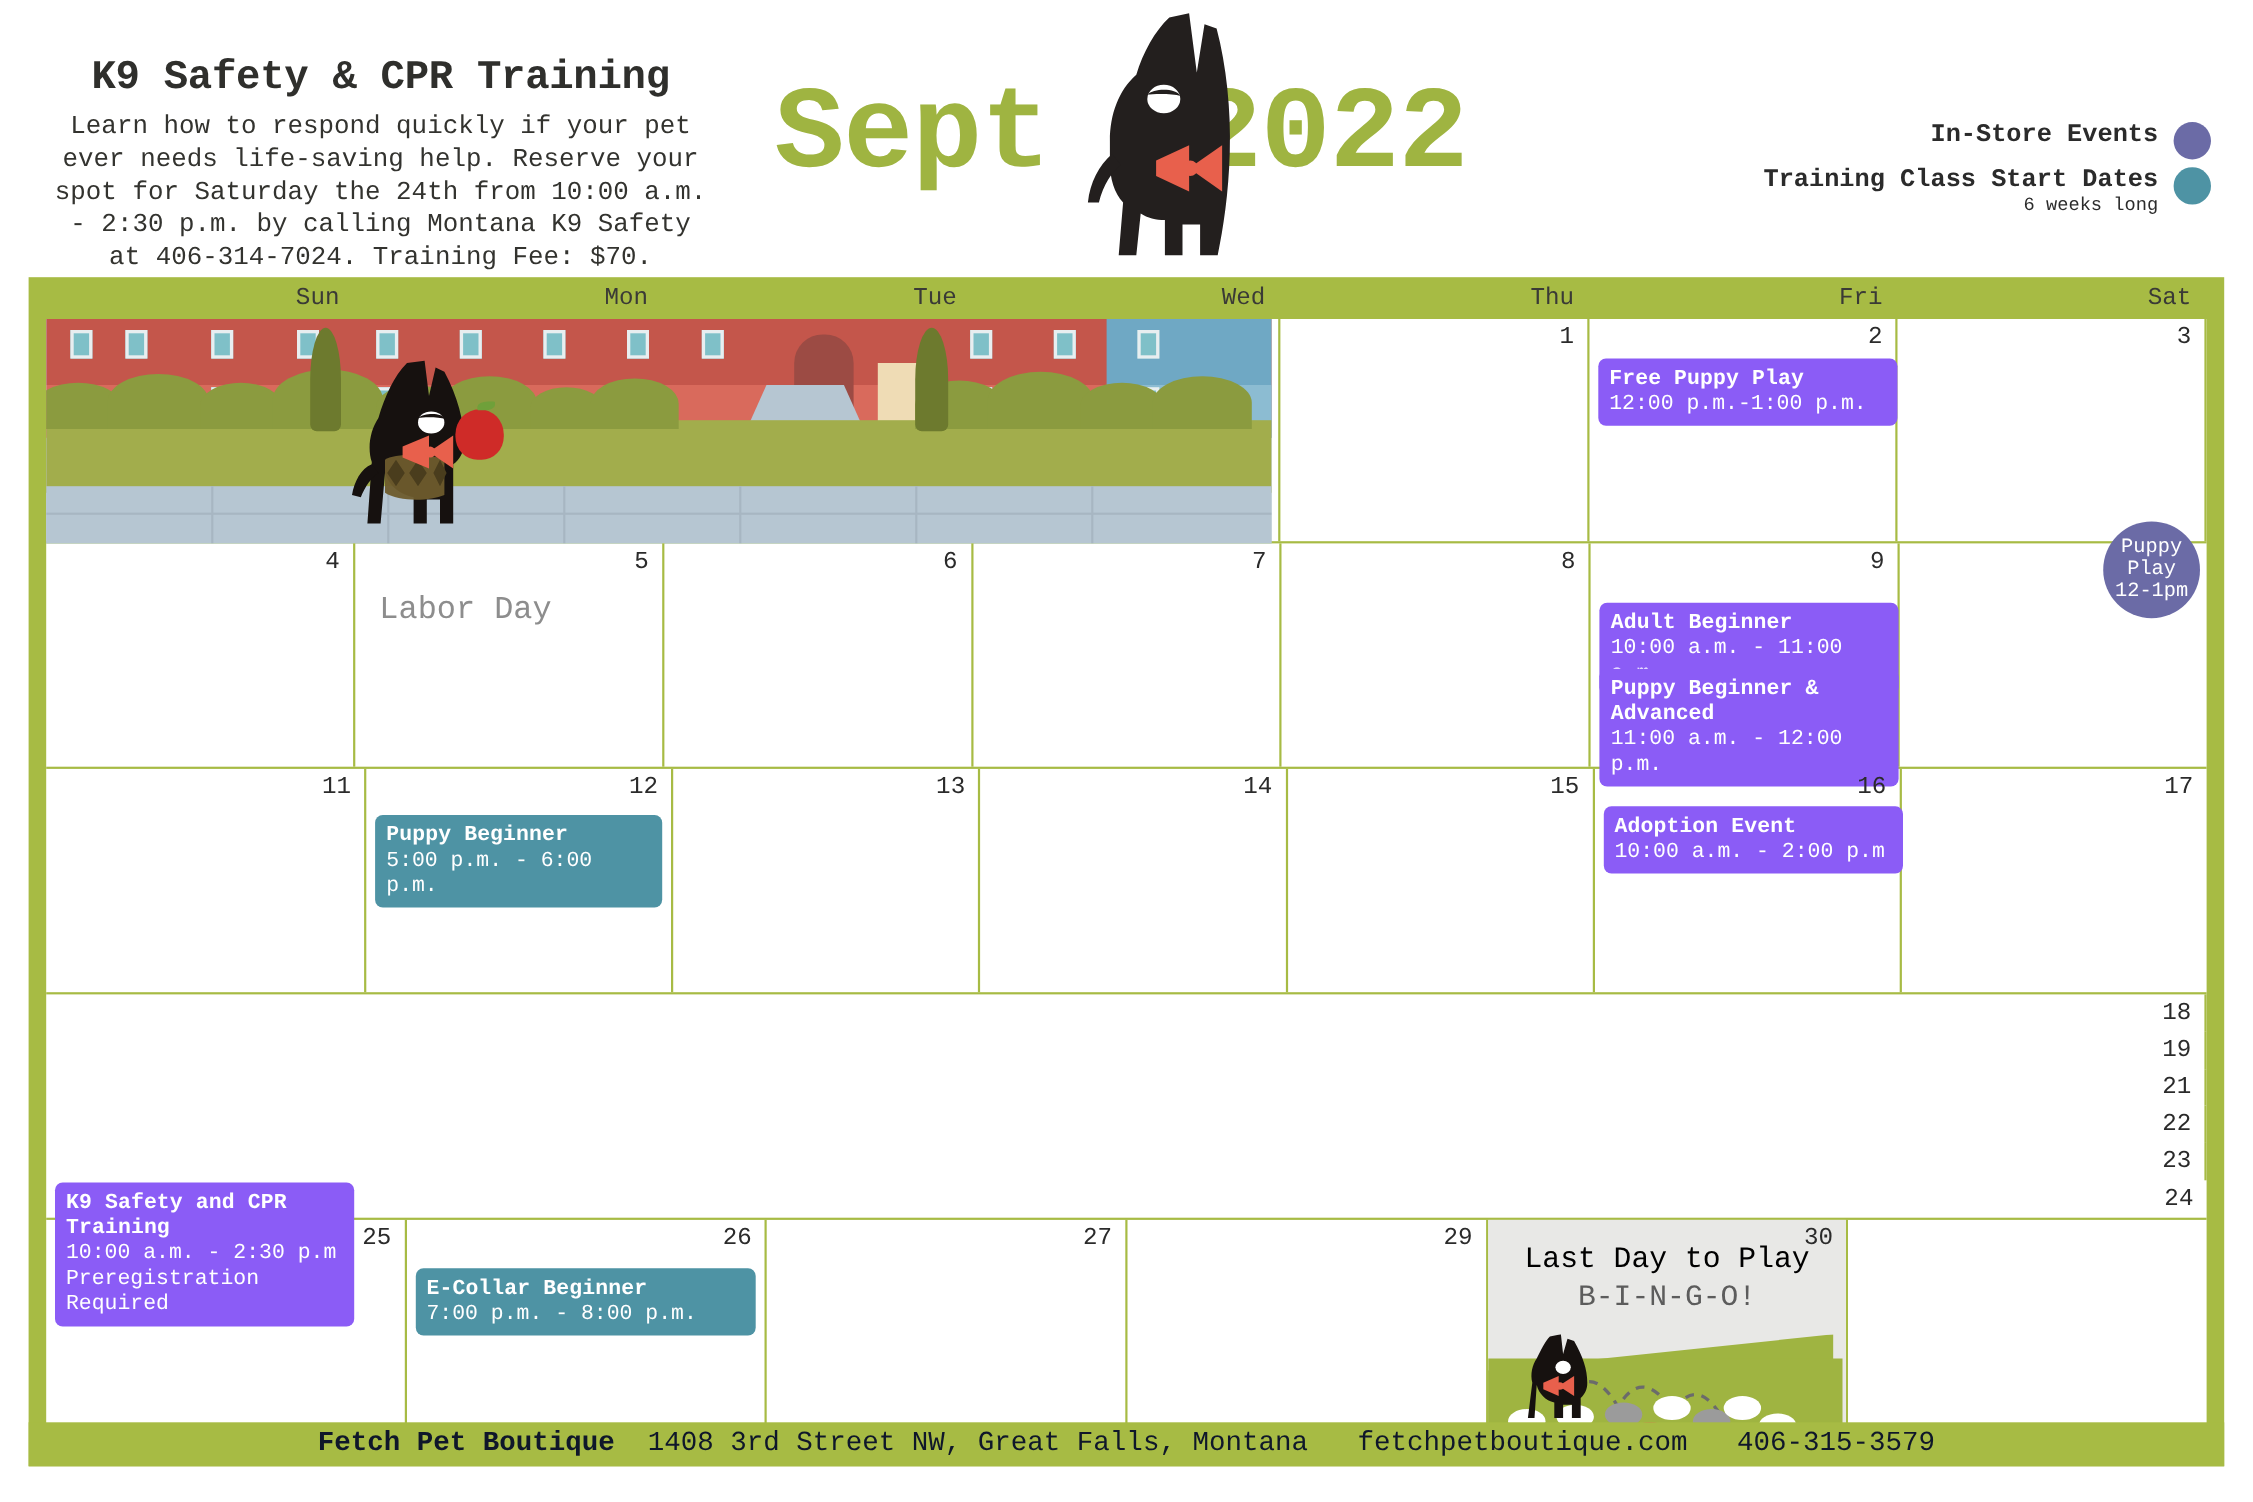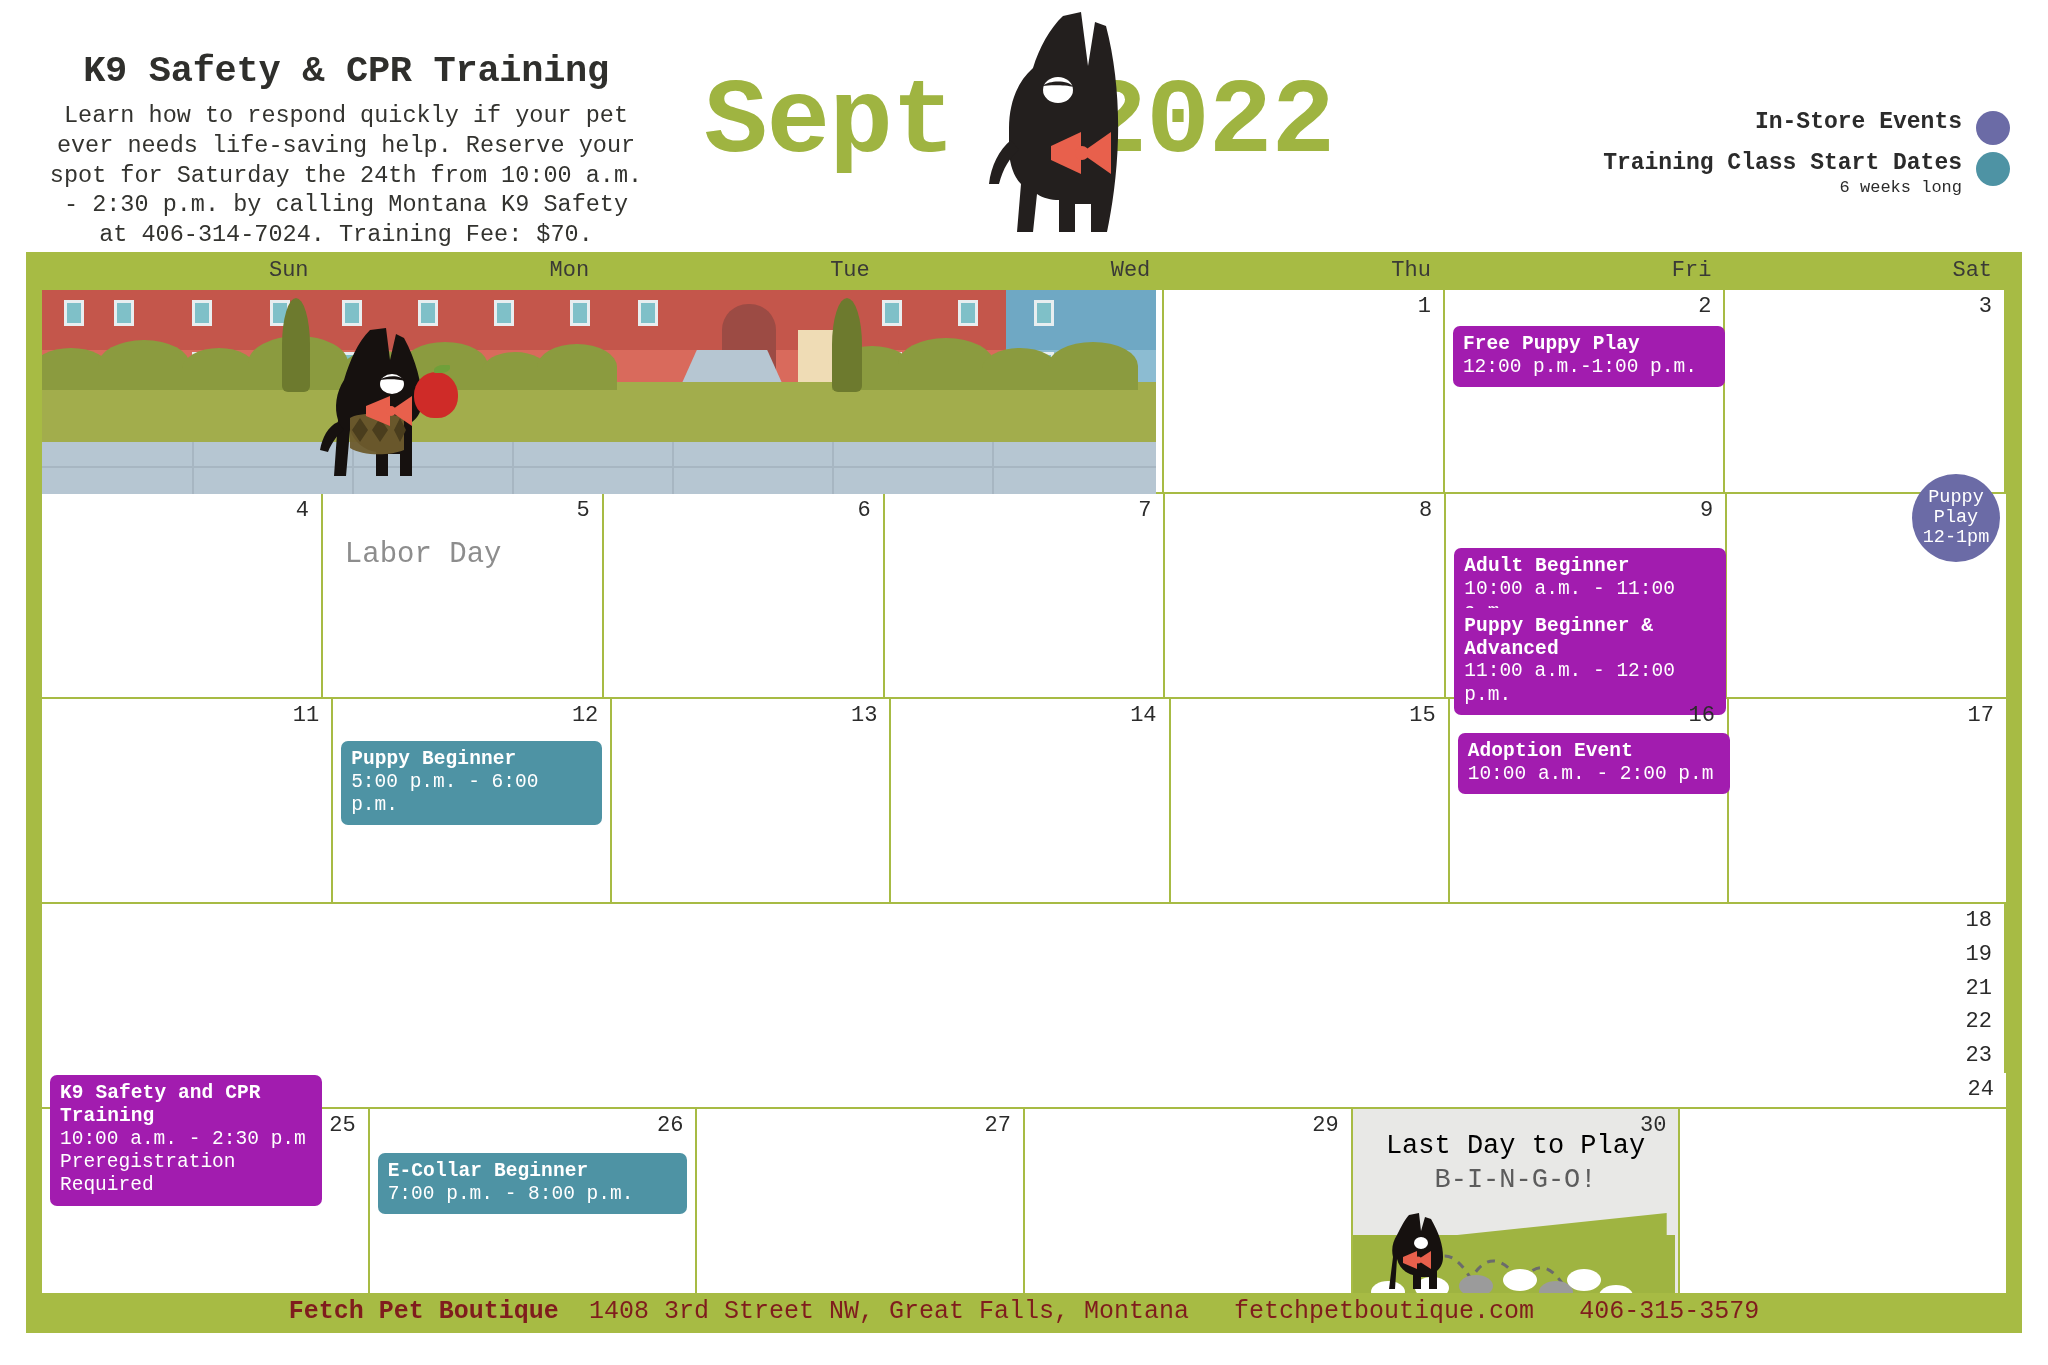--- a/index.html
+++ b/index.html
@@ -87,21 +87,21 @@
   }
   .ev.teal{background:#4e93a4;}
   .ev-title{font-size:19.5px;font-weight:700;line-height:1.16;letter-spacing:.1px;}
   .ev-time{font-size:19.5px;font-weight:400;line-height:1.2;}
   .ev-note{font-size:19.5px;font-weight:400;line-height:1.2;}
 
   
   .ev-span{
     position:absolute;left:8px;width:272px;
     border-radius:7px;padding:7px 10px 8px 10px;
-    color:#fff;box-sizing:border-box;z-index:5;background:#a21caf;
+    color:#fff;box-sizing:border-box;z-index:5;background:#8b5cf6;
   }
 
   .badge{
     position:absolute;width:88px;height:88px;border-radius:50%;
     background:#6b6ba6;color:#fff;display:flex;flex-direction:column;
     align-items:center;justify-content:center;text-align:center;
     font-size:18.5px;line-height:1.08;z-index:8;
   }
 
   
@@ -145,21 +145,21 @@
   .chip.red{background:#e05a4a;width:42px;height:24px;}
   .chip.gray{background:#9b9b9b;}
 
   
   .footer{
     position:absolute;left:26px;top:1293px;width:1996px;height:40px;
     background:#a7bb44;
   }
   .footline{
     position:absolute;left:0;right:0;top:4px;text-align:center;
-    font-size:25px;color:#7f1d1d;white-space:nowrap;
+    font-size:25px;color:#0f172a;white-space:nowrap;
   }
   .footline b{font-weight:700;}
   .footline span{font-weight:400;}
 </style>
 </head>
 <body>
 
 <div class="page">
 
   <div class="header">

